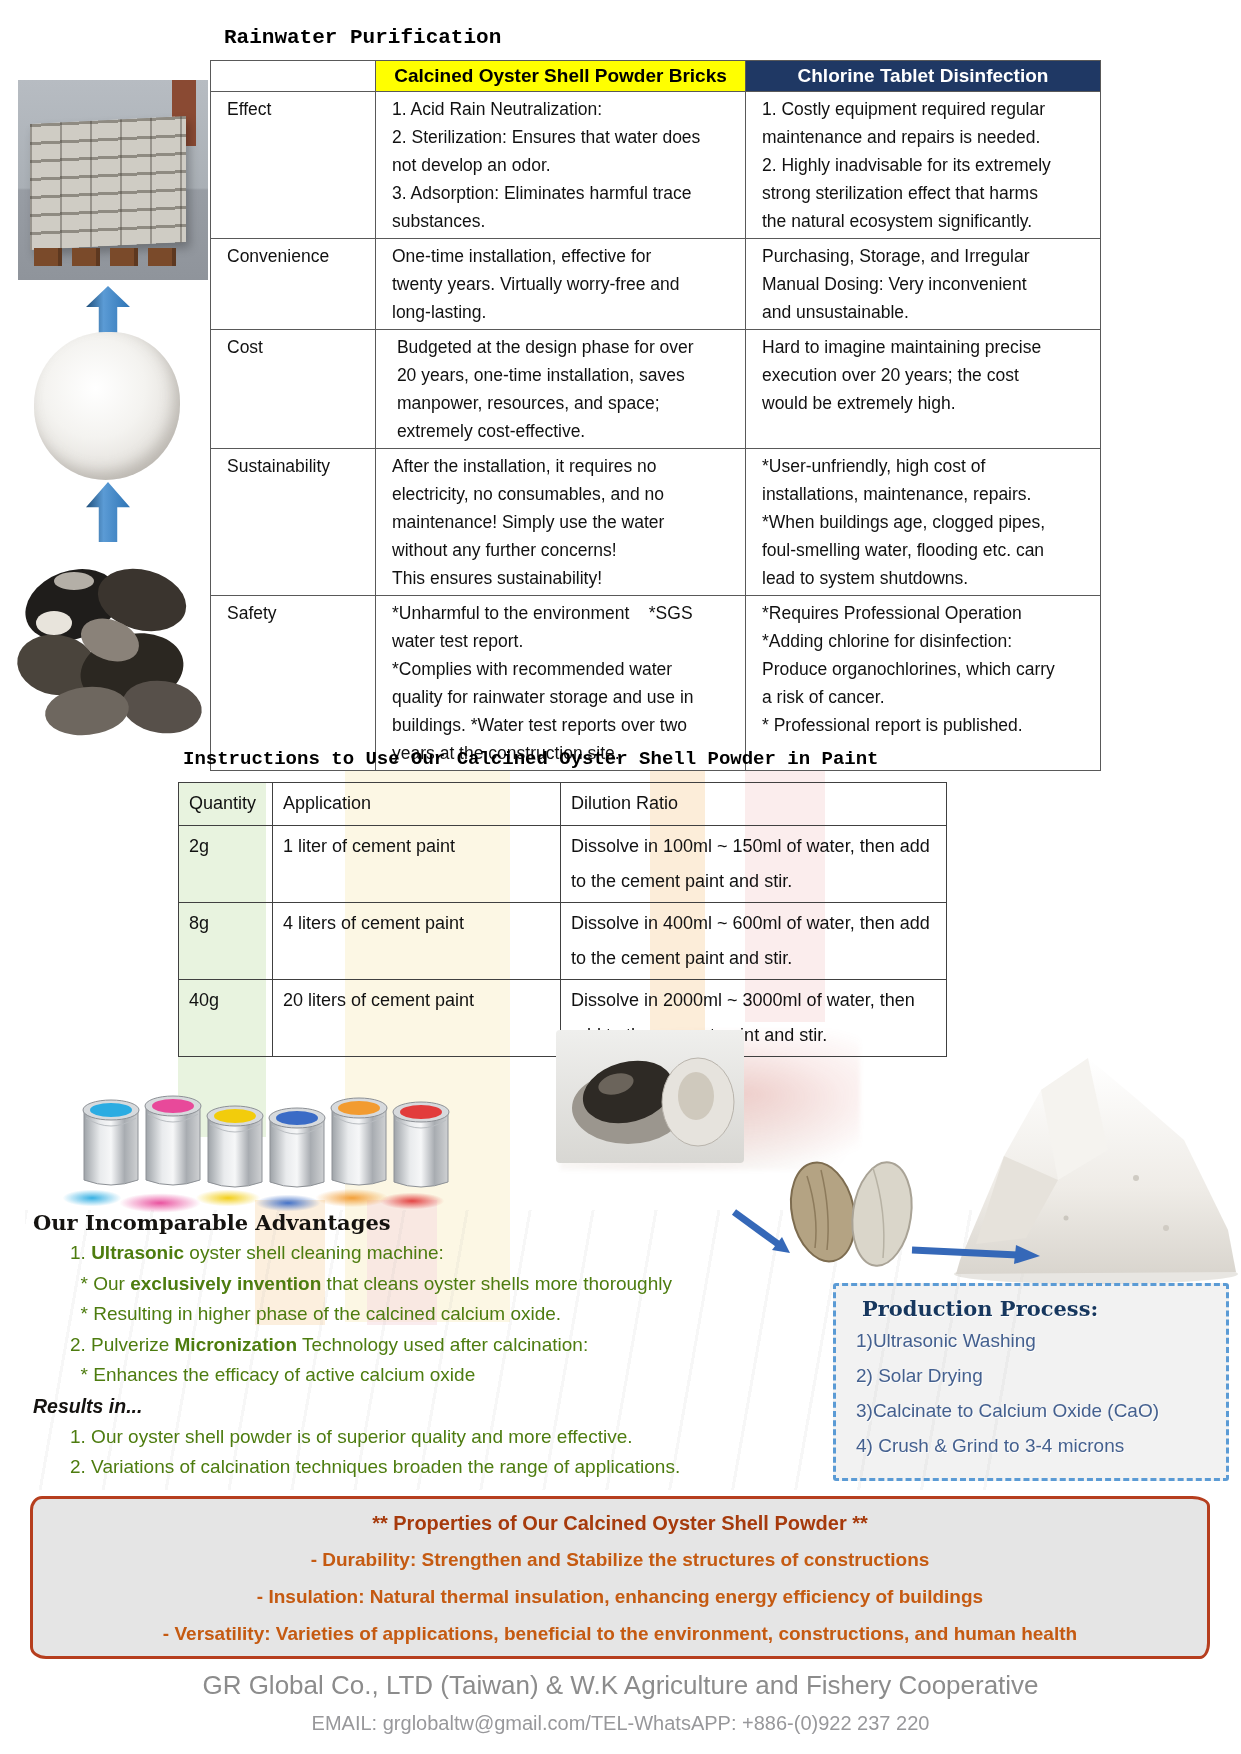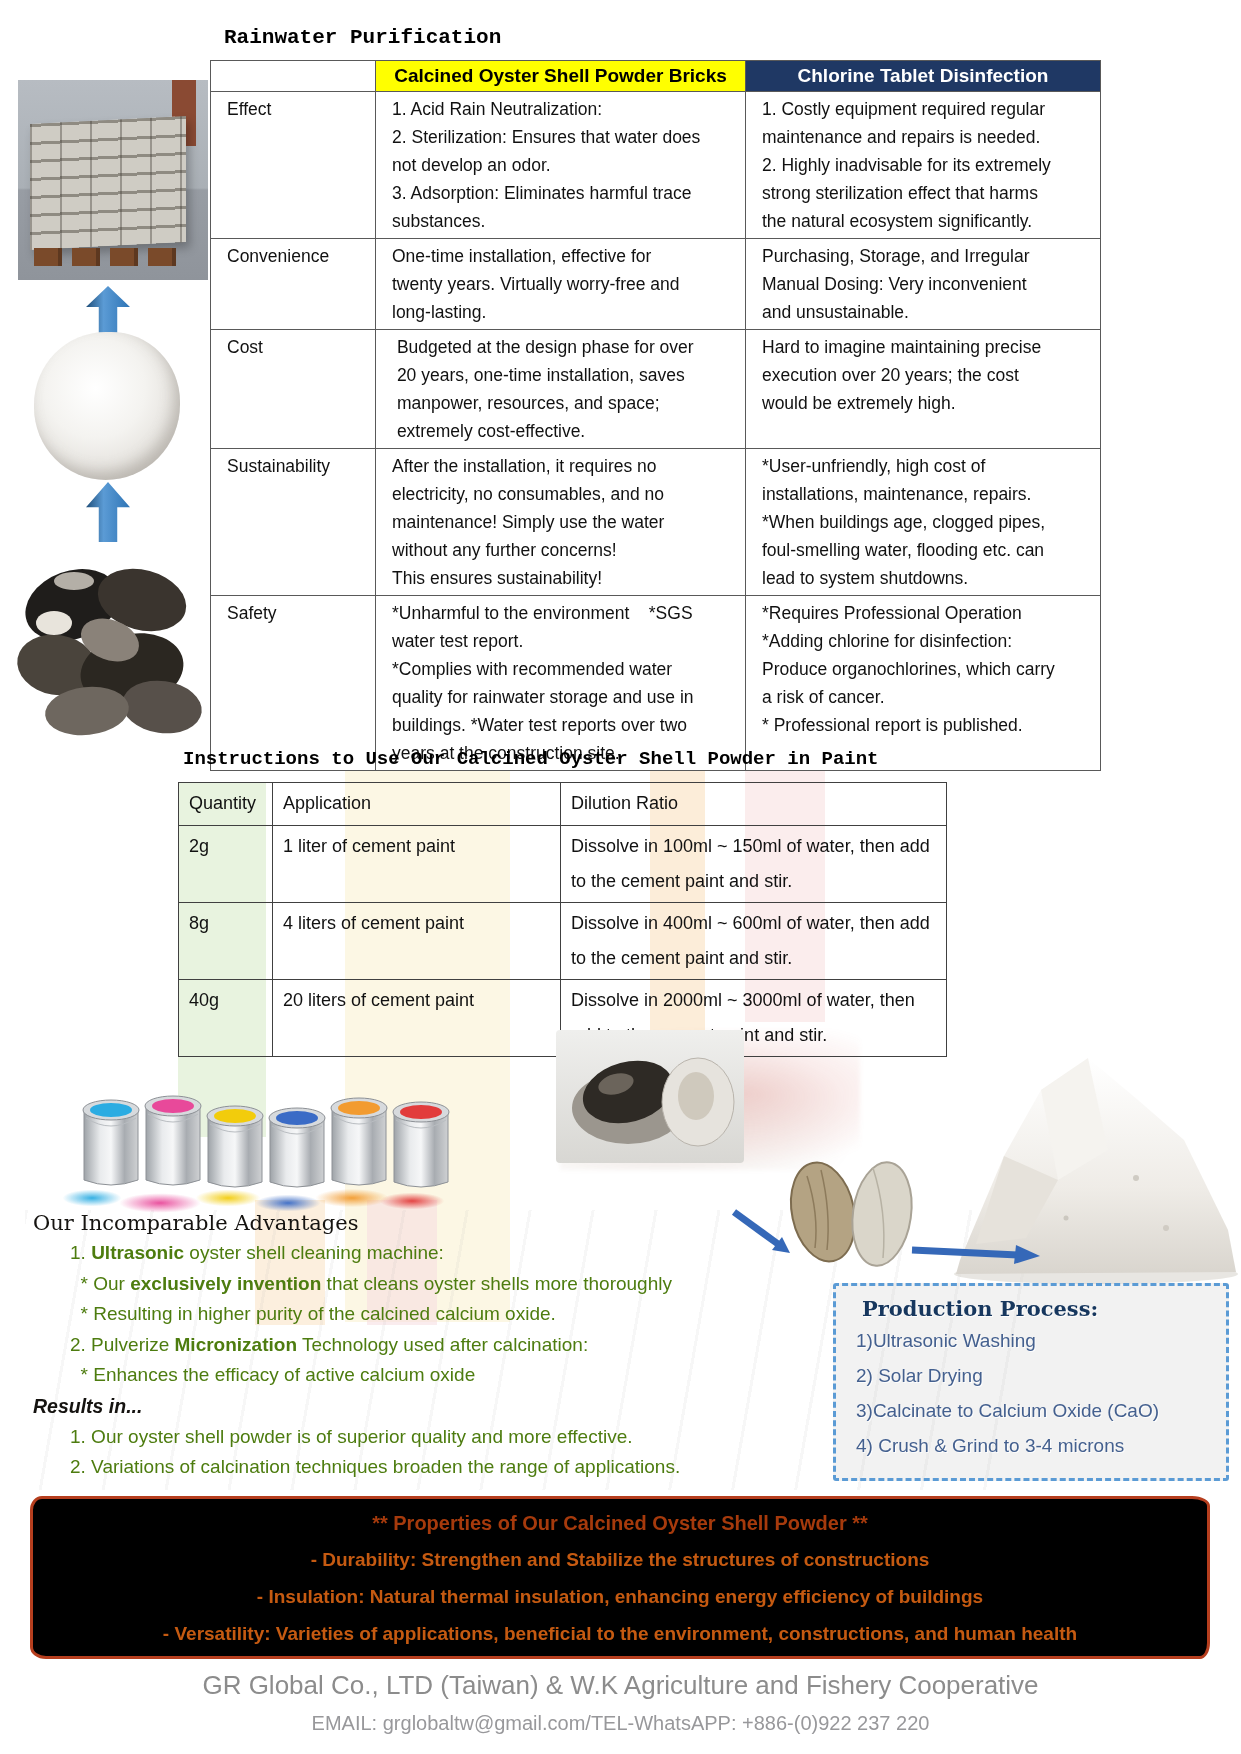--- a/index.html
+++ b/index.html
@@ -53,42 +53,42 @@
   .splash{position:absolute;left:60px;top:1186px;width:400px;height:30px;z-index:2;filter:blur(.5px);
         background:
          radial-gradient(ellipse 42px 12px at 32px 12px,rgba(43,172,226,.95),transparent 70%),
          radial-gradient(ellipse 58px 14px at 100px 17px,rgba(232,73,154,.95),transparent 70%),
          radial-gradient(ellipse 46px 12px at 168px 12px,rgba(242,204,12,.95),transparent 70%),
          radial-gradient(ellipse 46px 12px at 228px 17px,rgba(58,107,198,.95),transparent 70%),
          radial-gradient(ellipse 52px 13px at 292px 12px,rgba(242,155,48,.95),transparent 70%),
          radial-gradient(ellipse 46px 12px at 352px 15px,rgba(226,60,60,.95),transparent 70%);}
   
   .advantages{position:absolute;left:33px;top:1208px;width:705px;z-index:2;}
-  .adv-title{font-family:"DejaVu Serif",serif;font-weight:normal;font-size:21px;color:#151310;line-height:30px;}
+  .adv-title{font-family:"DejaVu Serif",serif;font-weight:bold;font-size:21px;color:#151310;line-height:30px;}
   .adv-line{font-size:19px;line-height:30.5px;white-space:pre-wrap;color:#4d7c0f;margin-left:37px;}
   .adv-results{font-weight:bold;font-style:italic;font-size:19.5px;line-height:31px;color:#151310;}
   
   .faded-bg{position:absolute;left:560px;top:1030px;width:300px;height:140px;z-index:1;filter:blur(2px);
         background:radial-gradient(ellipse at 62% 45%,rgba(200,60,50,.20),transparent 68%),
                    radial-gradient(ellipse at 35% 70%,rgba(120,60,30,.12),transparent 70%);}
   .img-shell-dark{position:absolute;left:556px;top:1030px;width:188px;height:133px;z-index:2;
         background:linear-gradient(180deg,#efefed,#d8d7d3);border-radius:4px;}
   .img-shells-clean{position:absolute;left:785px;top:1146px;width:136px;height:132px;z-index:2;}
   .img-powder-pile{position:absolute;left:946px;top:1028px;width:294px;height:258px;z-index:1;}
   .arrow-svg{position:absolute;z-index:3;}
   
   .prod-box{position:absolute;left:833px;top:1283px;width:396px;height:198px;z-index:3;box-sizing:border-box;
         border:3px dashed #5B9BD5;background:rgba(196,196,196,.22);border-radius:3px;}
   .prod-title{margin:10px 0 2px 26px;font-family:"DejaVu Serif",serif;font-weight:bold;
         font-size:21px;color:#17375E;text-shadow:1px 1px 0 rgba(255,255,255,.9);}
   .prod-step{margin-left:20px;font-size:19px;color:#44608F;line-height:35px;
         text-shadow:1px 1px 0 rgba(255,255,255,.85);}
   
   .props{position:absolute;left:30px;top:1496px;width:1180px;height:163px;z-index:3;box-sizing:border-box;
-        background:#000000;border:3px solid #B63E1E;text-align:center;
+        background:#e5e5e5;border:3px solid #B63E1E;text-align:center;
         border-radius:12px 18px 10px 16px / 14px 10px 16px 12px;}
   .props-title{margin-top:13px;font-size:20px;font-weight:bold;color:#A63A0C;}
   .props-item{font-size:19px;font-weight:bold;color:#C55A11;line-height:37px;}
   
   .footer1{position:absolute;left:0;right:0;top:1670px;z-index:2;text-align:center;color:#8C8C8C;font-size:26px;}
   .footer2{position:absolute;left:0;right:0;top:1712px;z-index:2;text-align:center;color:#98989B;font-size:20px;}
 </style>
 </head>
 <body>
 
@@ -287,21 +287,21 @@
         <path d="M6 24 q25 16 50 0" stroke="#b9bdc1" fill="none"></path>
       </g>
     </svg>
   </div>
   <div class="splash"></div>
 
   <div class="advantages">
     <div class="adv-title">Our Incomparable Advantages</div>
     <div class="adv-line"><span>1. </span><b>Ultrasonic</b><span> oyster shell cleaning machine:</span></div>
     <div class="adv-line"><span>  * Our </span><b>exclusively invention</b><span> that cleans oyster shells more thoroughly</span></div>
-    <div class="adv-line">  * Resulting in higher purity of the calcined calcium oxide.</div>
+    <div class="adv-line">  * Resulting in higher phase of the calcined calcium oxide.</div>
     <div class="adv-line"><span>2. Pulverize </span><b>Micronization</b><span> Technology used after calcination:</span></div>
     <div class="adv-line">  * Enhances the efficacy of active calcium oxide</div>
     <div class="adv-results">Results in...</div>
     <div class="adv-line">1. Our oyster shell powder is of superior quality and more effective.</div>
     <div class="adv-line">2. Variations of calcination techniques broaden the range of applications.</div>
   </div>
 
   <div class="faded-bg"></div>
   <div class="img-shell-dark">
     <svg width="188" height="133" viewBox="0 0 188 133">

